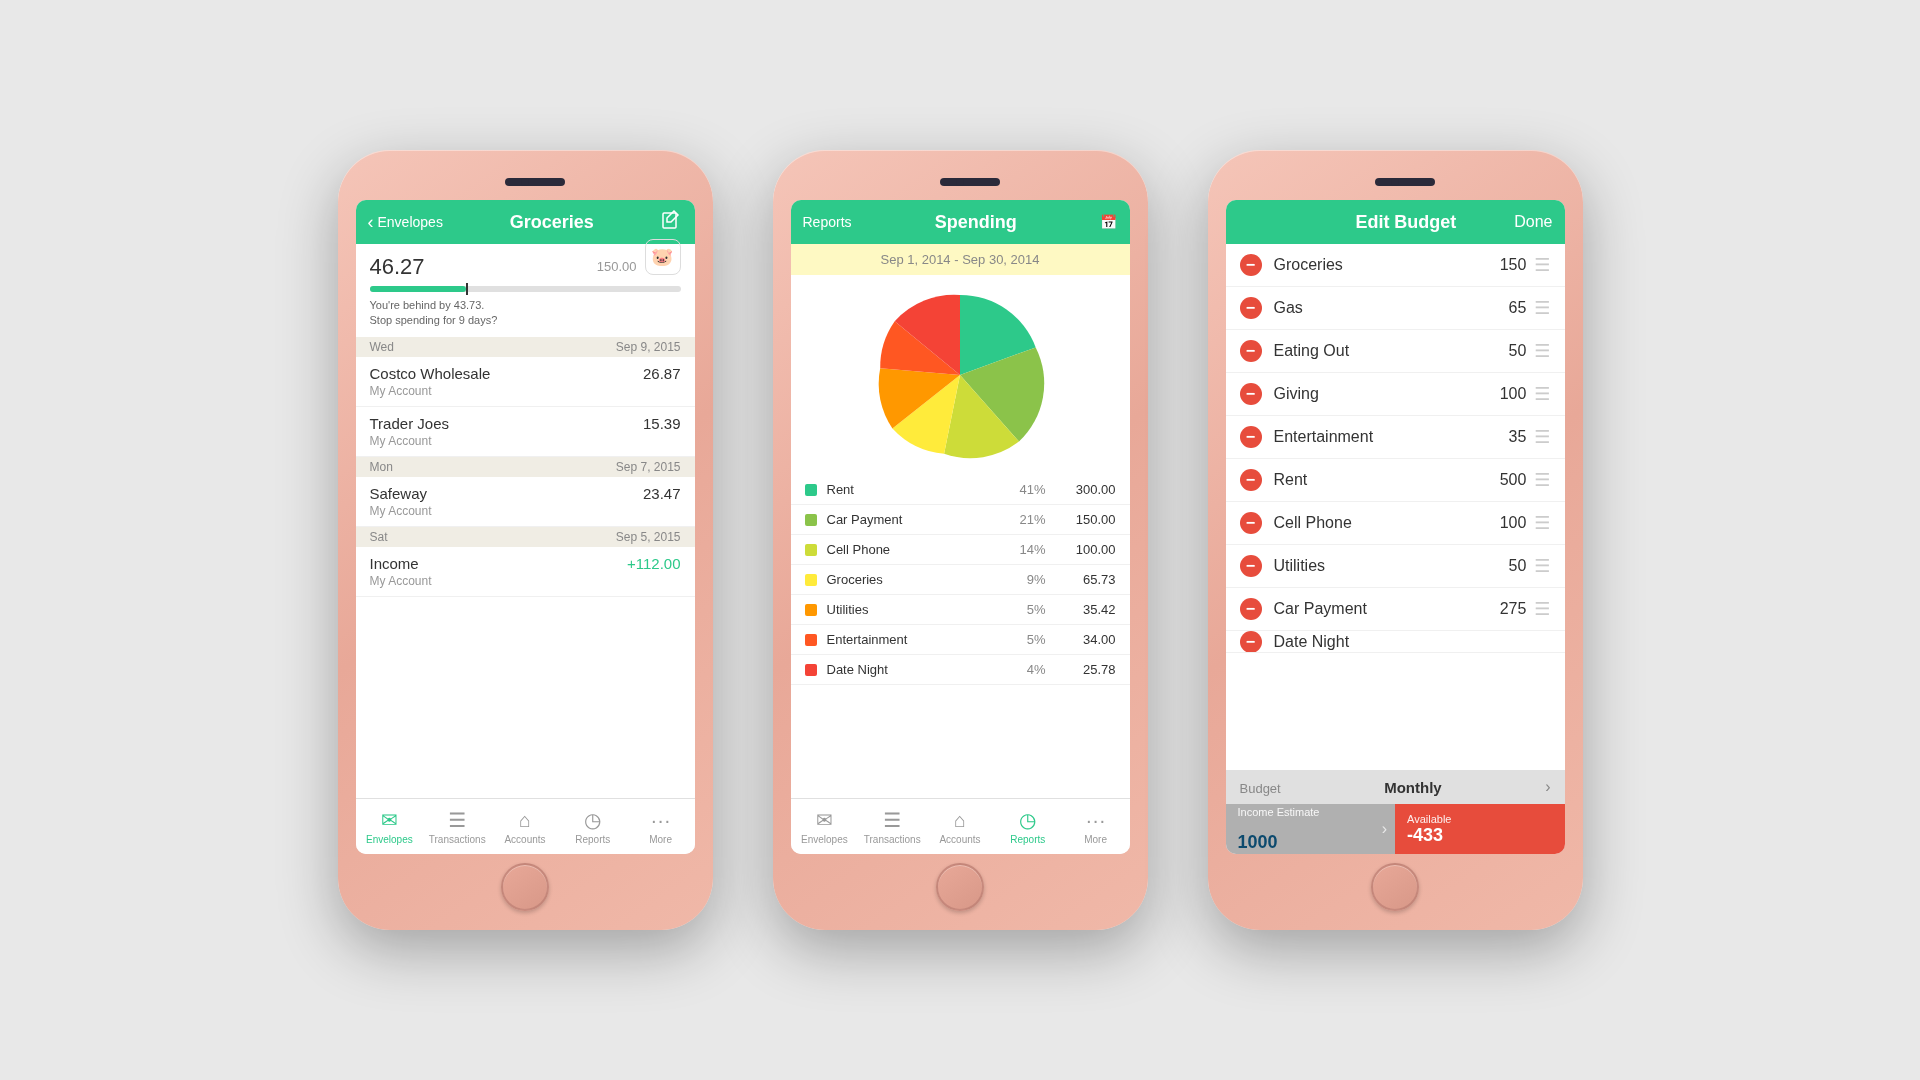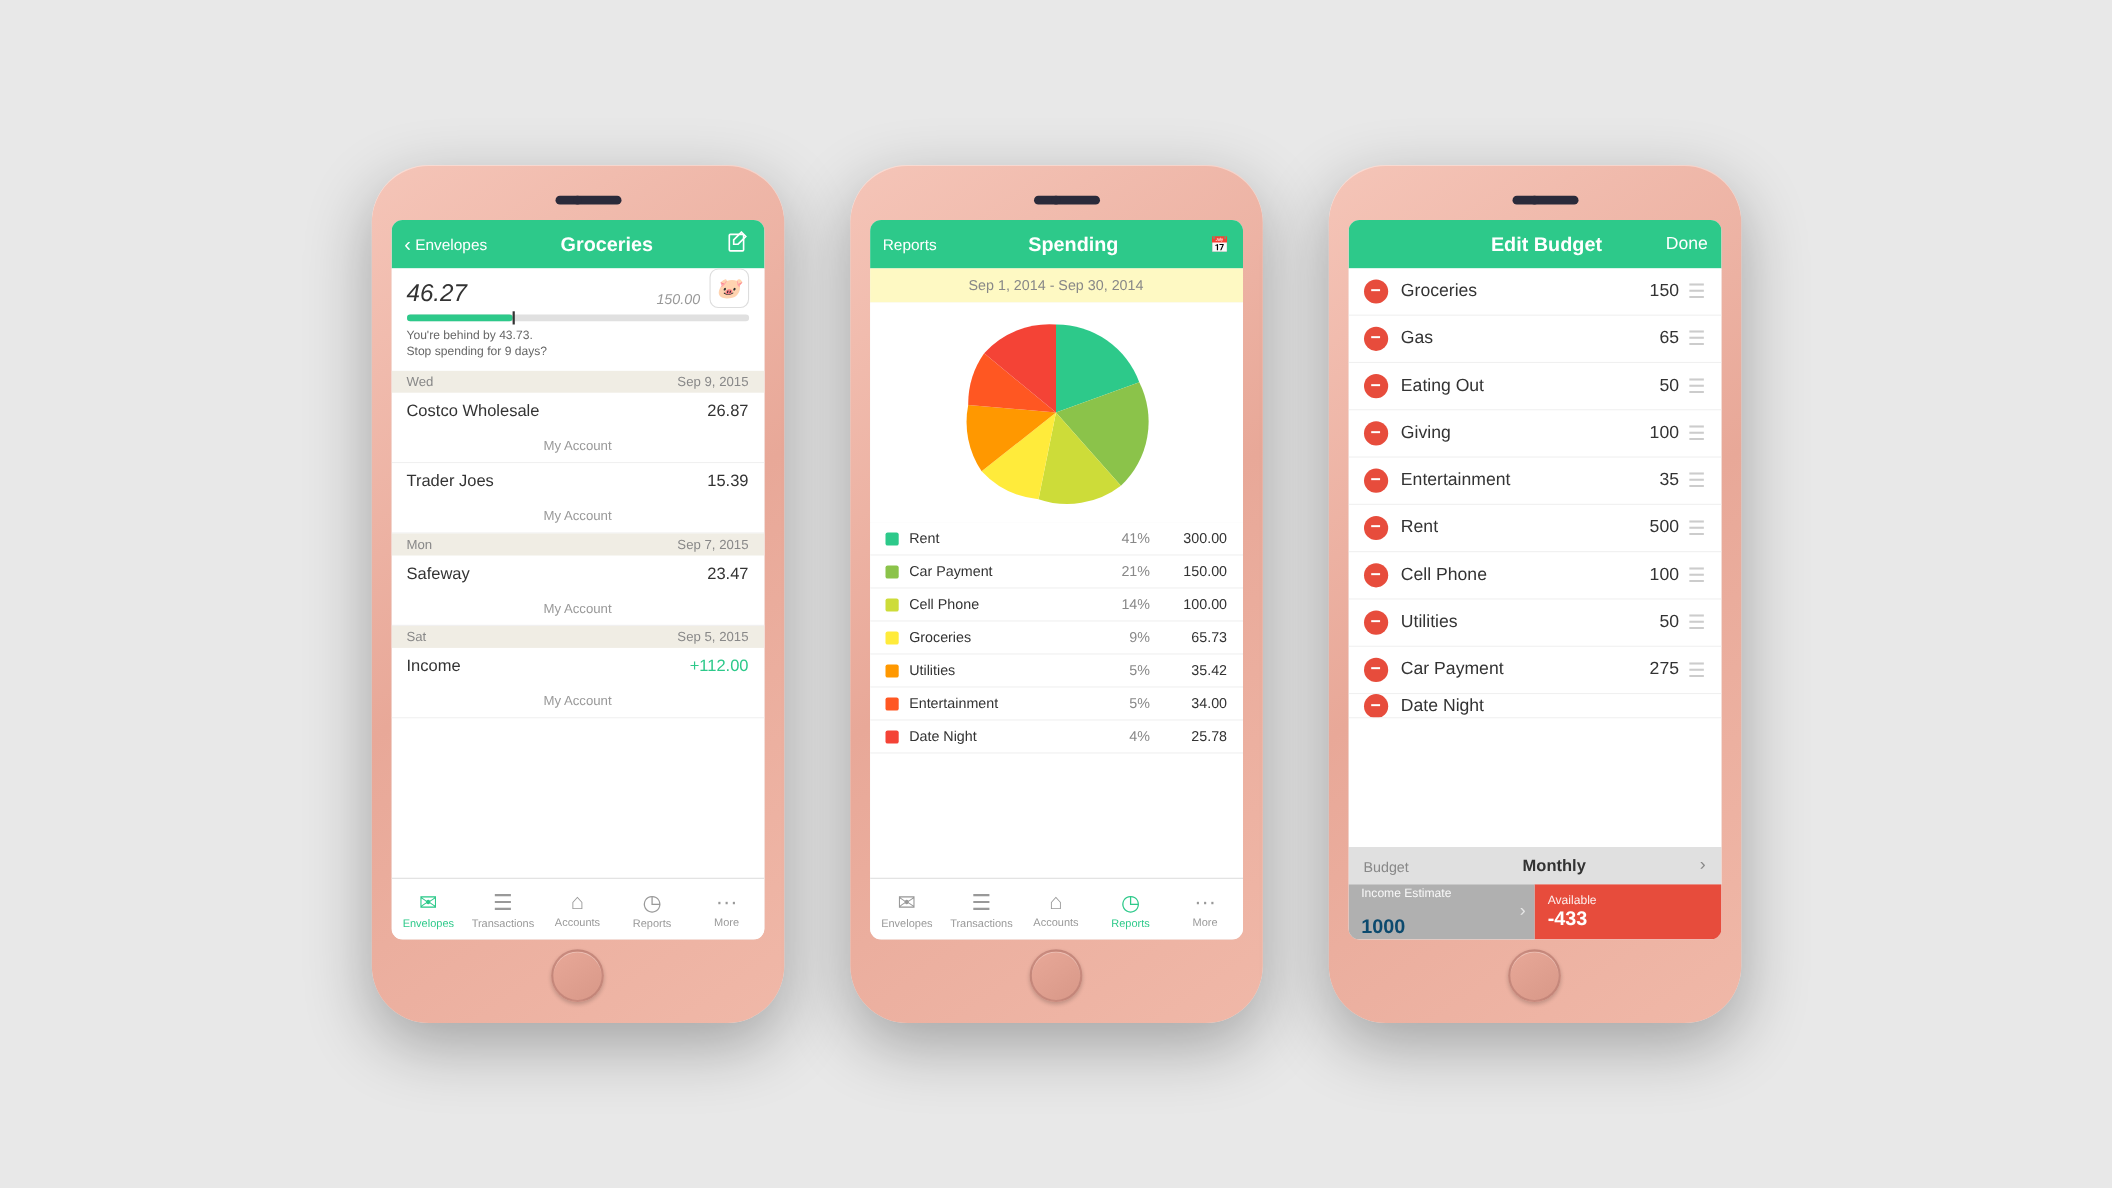--- a/index.html
+++ b/index.html
@@ -98,22 +98,21 @@
     
     .screen-content { flex: 1; overflow: hidden; display: flex; flex-direction: column; }
     
     .balance-section {
       padding: 10px 14px 8px;
       background: white;
     }
     .balance-row {
       display: flex;
       justify-content: space-between;
-      align-items: flex-end;
-      font-style: italic;
+      align-items: center;
     }
     .balance-budget {
       font-size: 13px;
       color: #999;
       text-align: right;
     }
     .progress-bar-container {
       height: 6px;
       background: #e0e0e0;
       border-radius: 3px;
@@ -158,30 +157,29 @@
       padding: 3px 14px;
       font-size: 12px;
       color: #888;
       display: flex;
       justify-content: space-between;
       gap: 36px;
     }
     .transaction-item {
       padding: 8px 14px;
       border-bottom: 1px solid #f0f0f0;
-      text-align: center;
     }
     .transaction-row {
       display: flex;
       justify-content: space-between;
       align-items: center;
     }
     .transaction-name { font-size: 15px; color: #333; }
     .transaction-amount { font-size: 15px; color: #333; }
-    .transaction-account { font-size: 12px; color: #999; margin-top: 16px; }
+    .transaction-account { font-size: 12px; color: #999; margin-top: 2px; }
     .income-amount { color: #2dc98a; }
 
     
     .tab-bar {
       height: 56px;
       background: white;
       border-top: 1px solid #e0e0e0;
       display: flex;
       align-items: center;
       justify-content: space-around;

